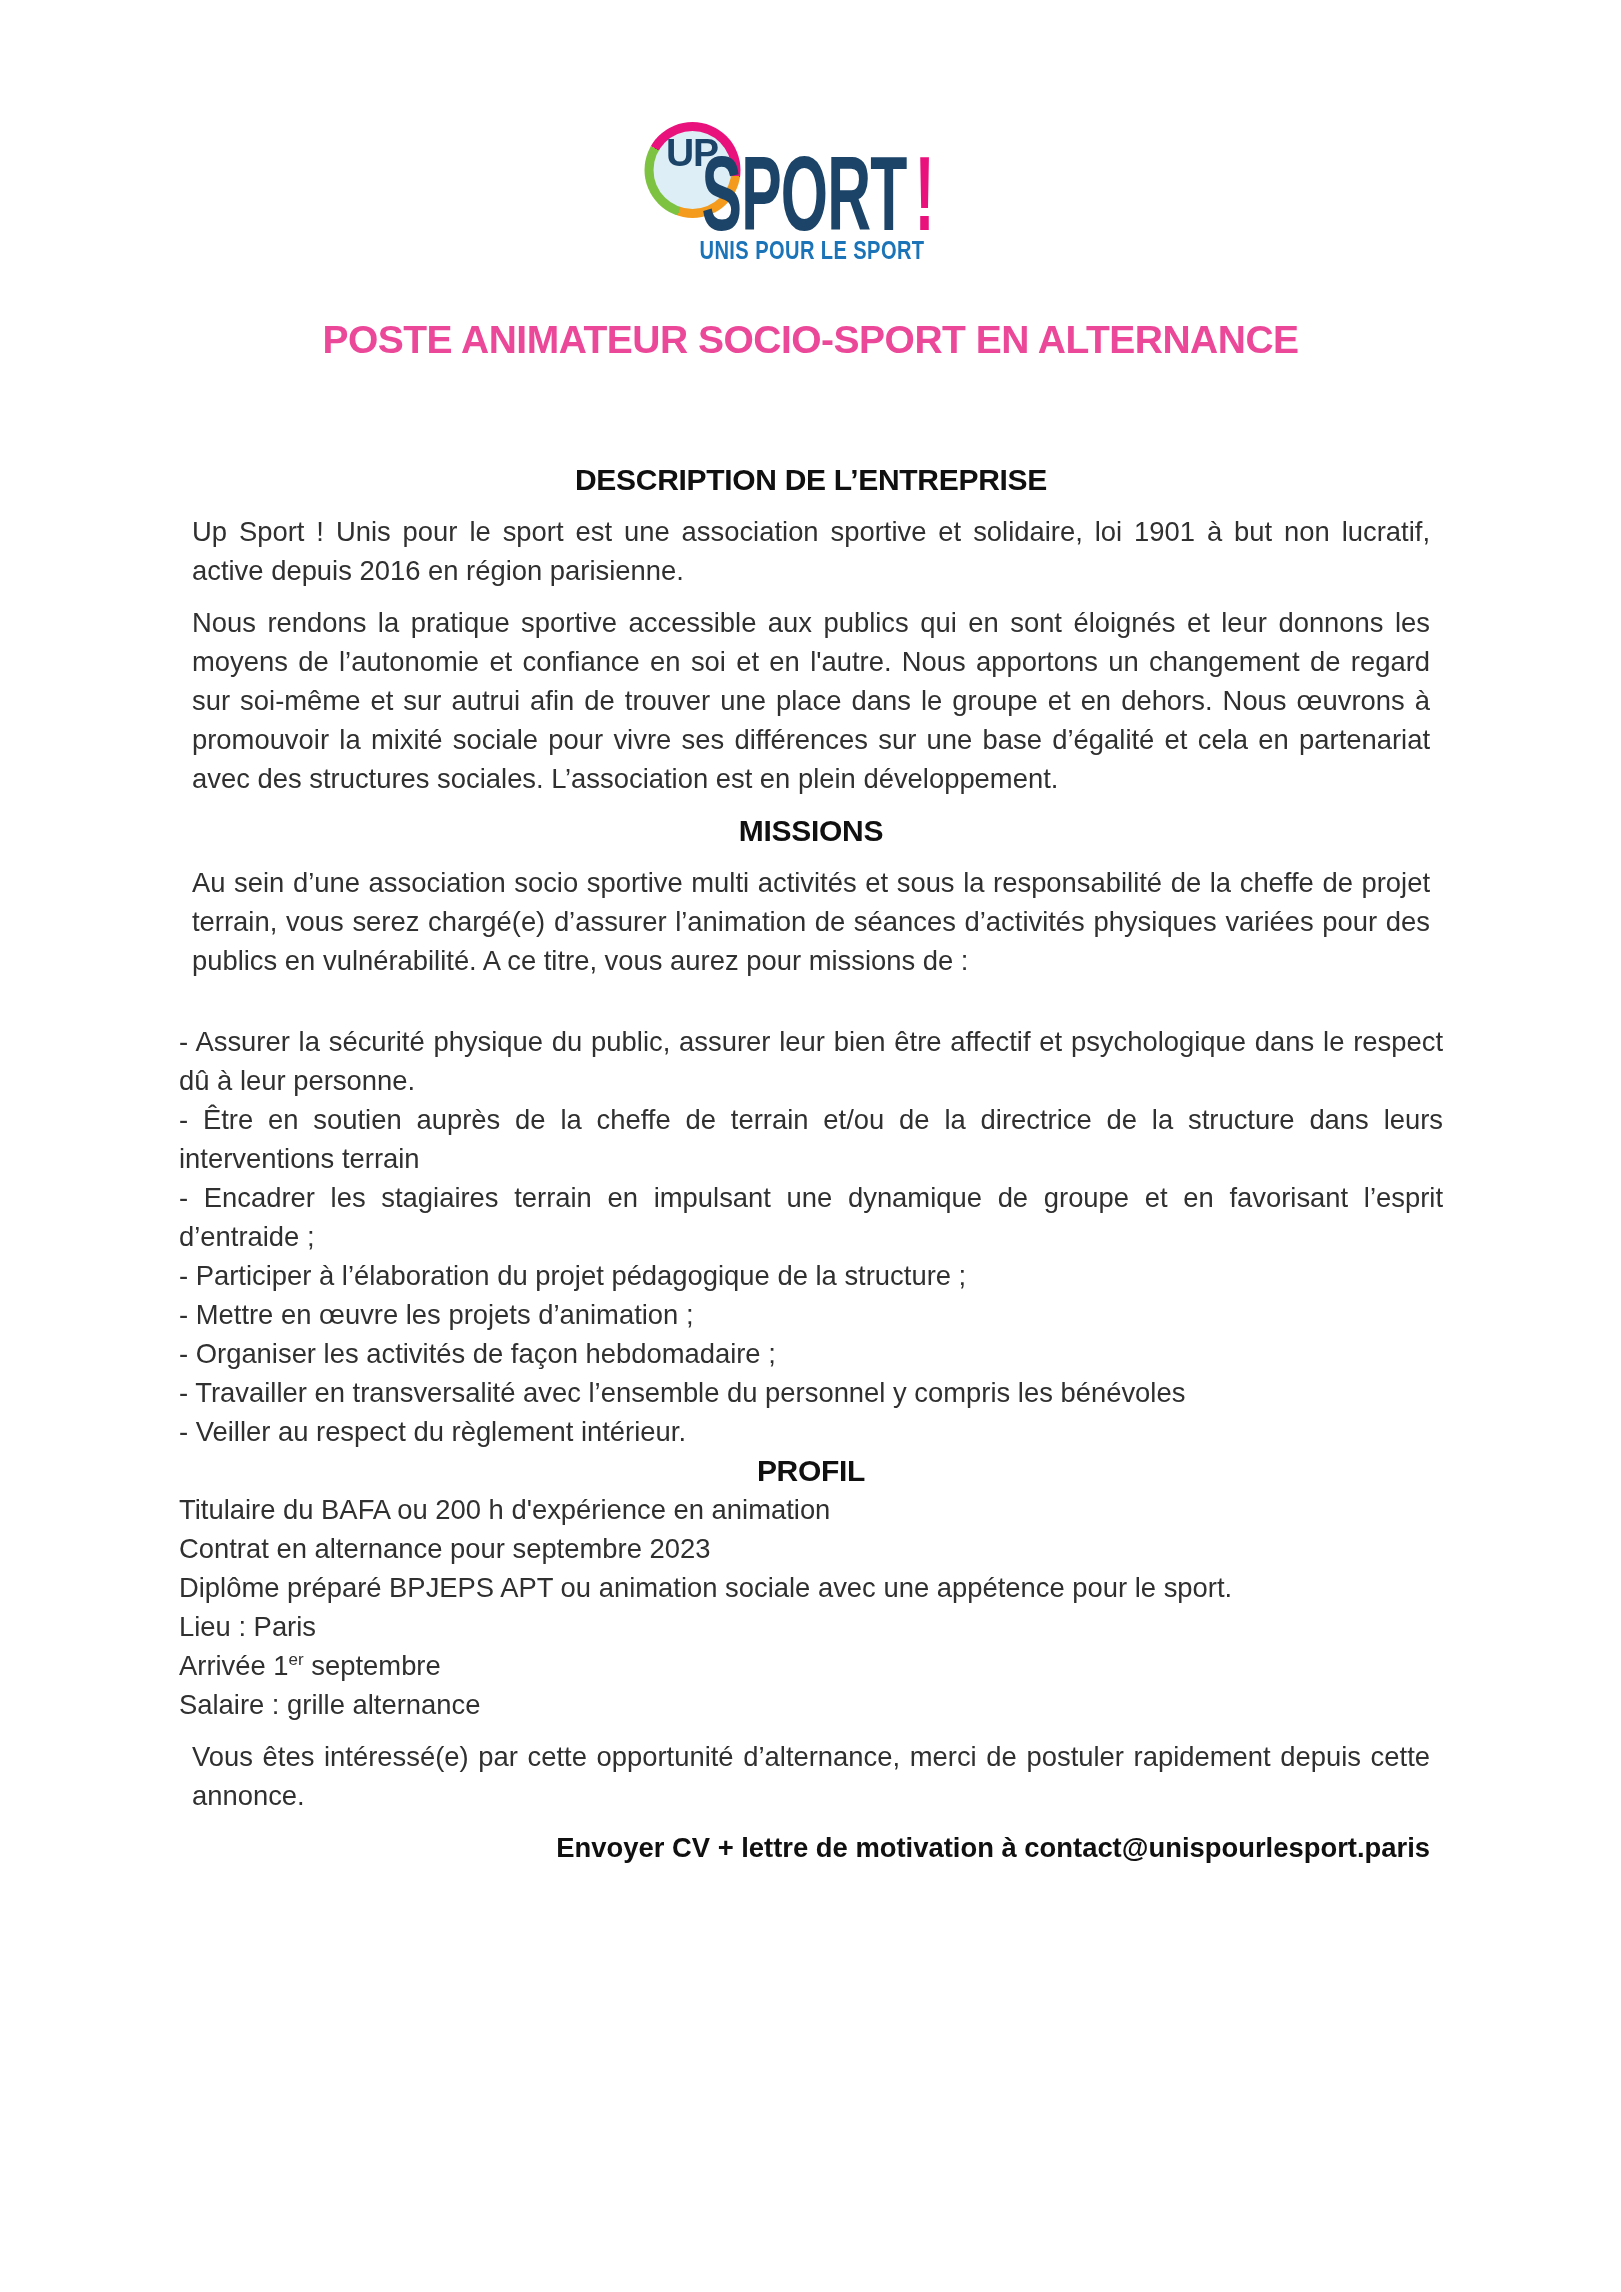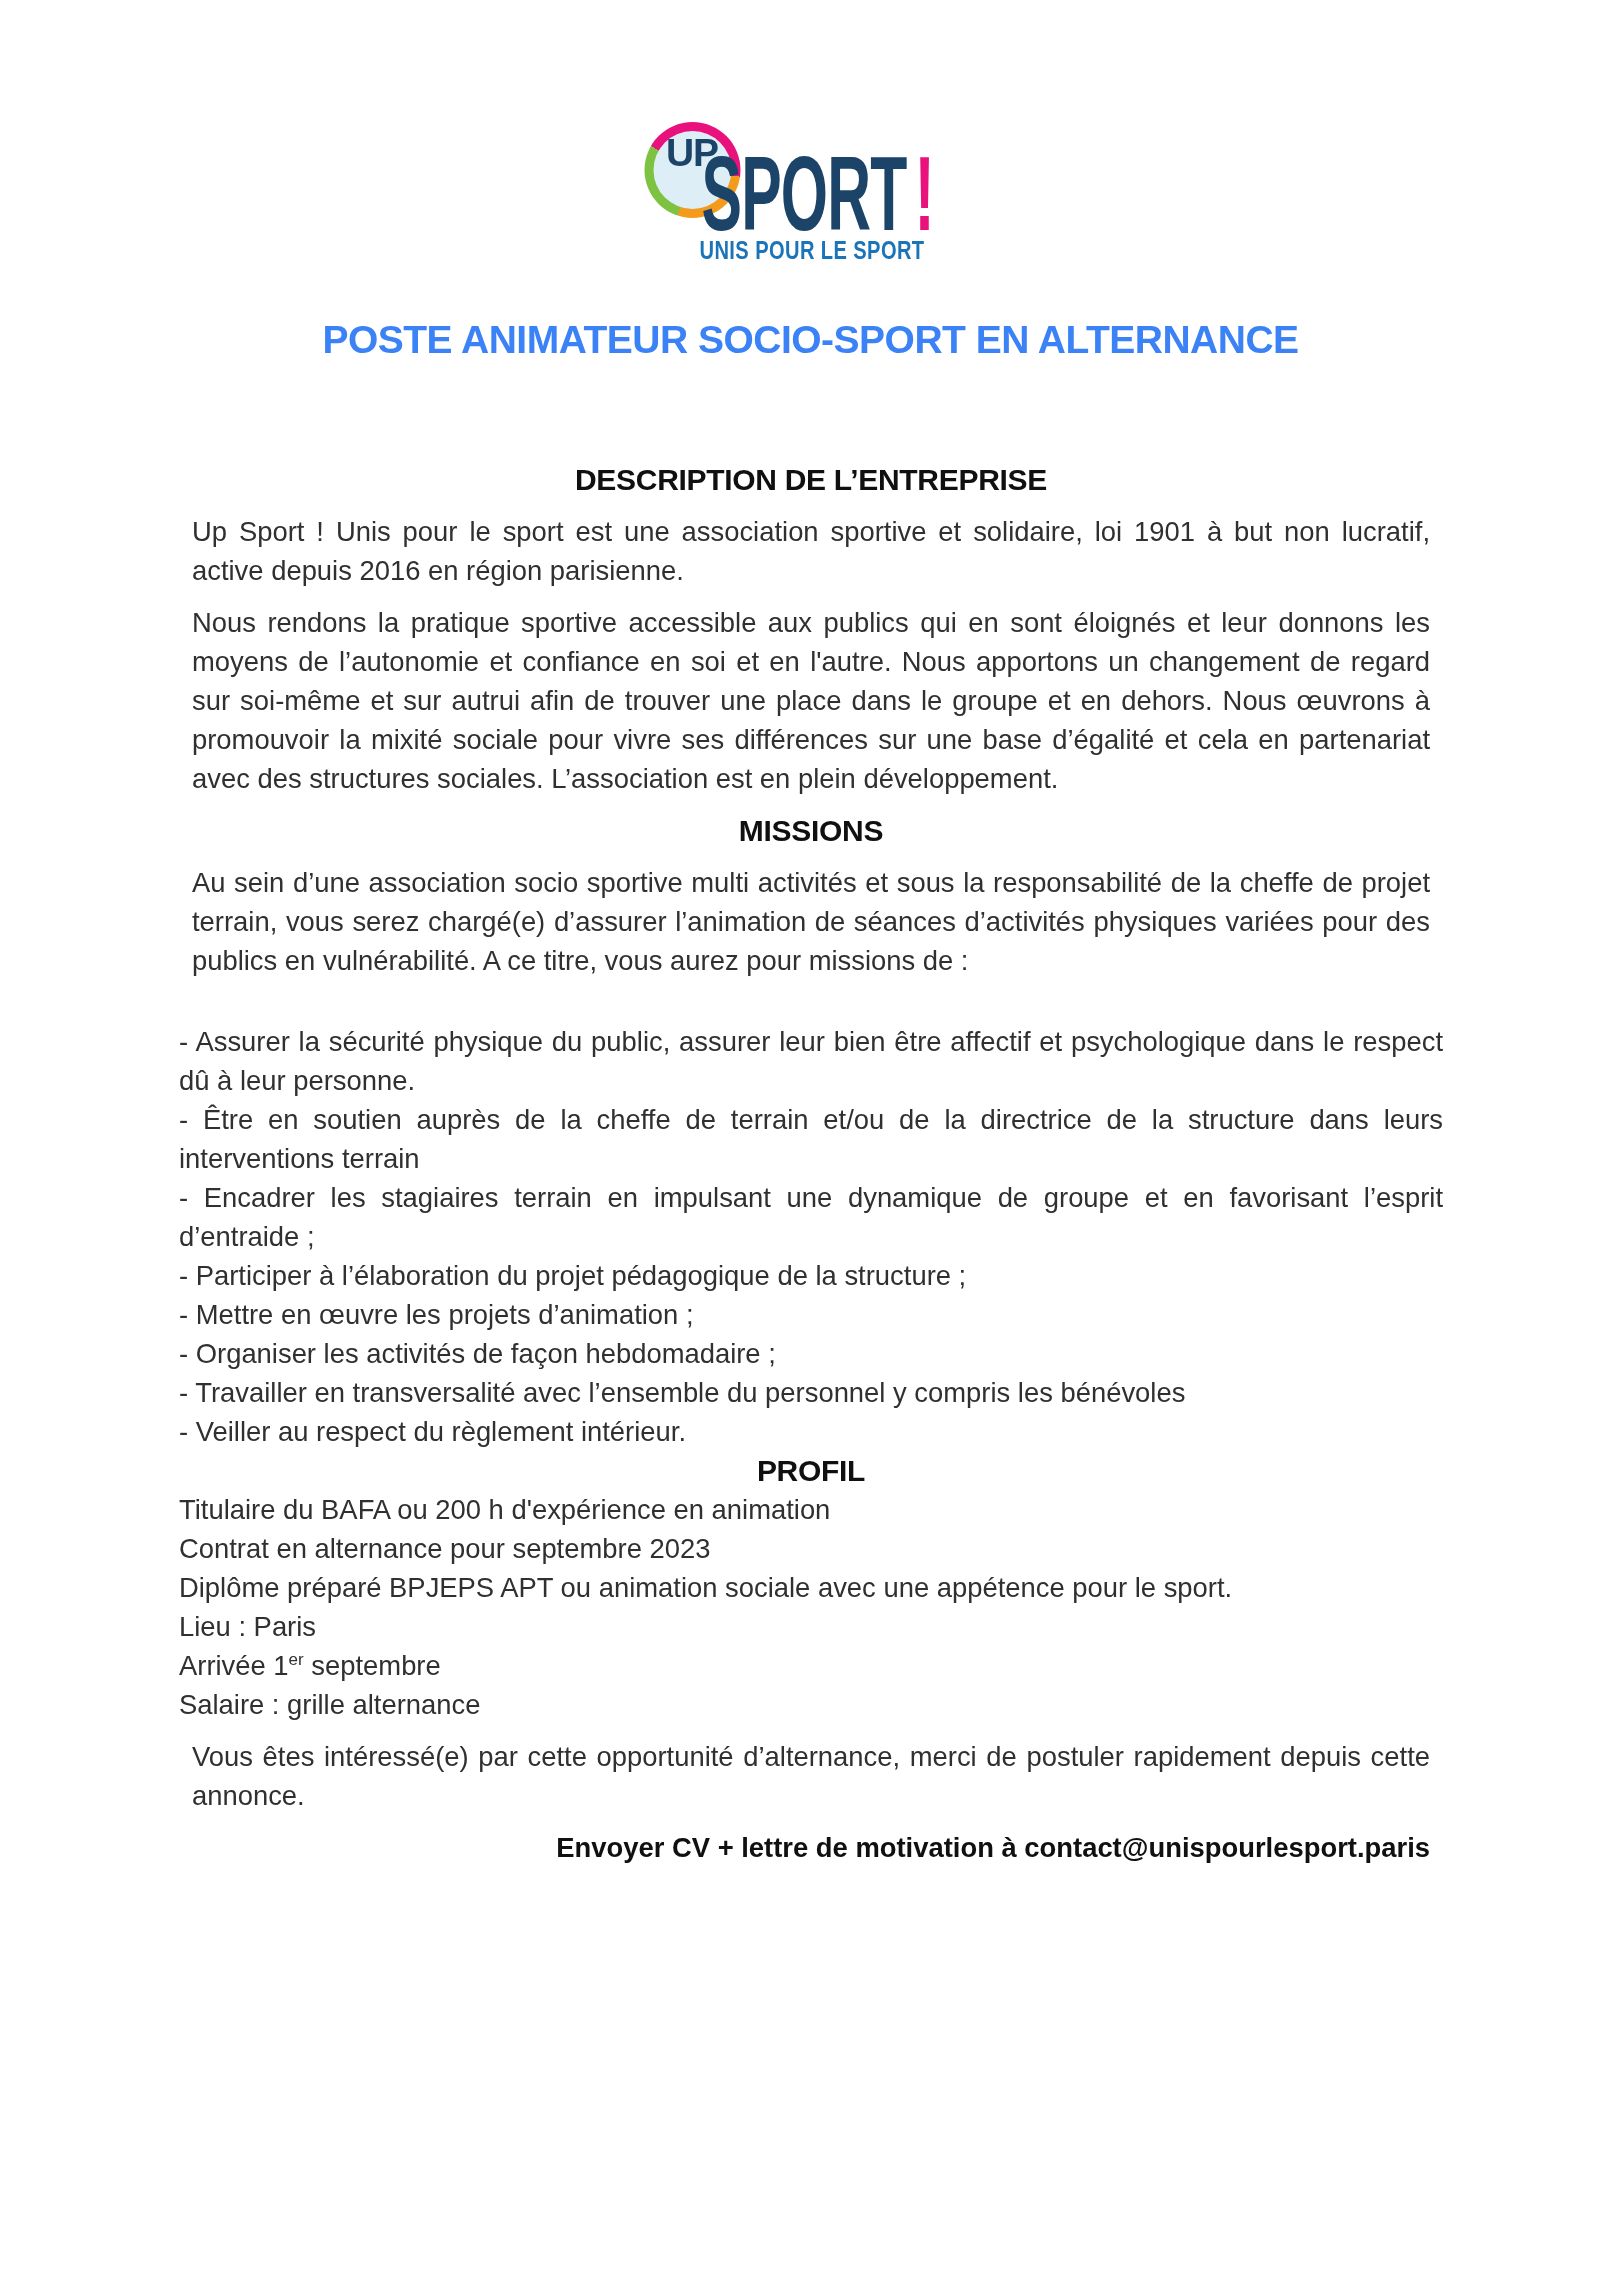--- a/index.html
+++ b/index.html
@@ -30,21 +30,21 @@
   .tagline {
     position:absolute; left:55px; top:120px; white-space:nowrap;
     font-size:24.5px; font-weight:bold; color:#1b73b8; letter-spacing:0.5px;
     transform:scale(0.82,1.05); transform-origin:0 0;
   }
 
   
   .title {
     position:absolute; top:318px; left:0; width:100%; margin:0;
     text-align:center; font-size:39px; line-height:43px; font-weight:bold;
-    color:#3b82f6; letter-spacing:-0.5px;
+    color:#ec4899; letter-spacing:-0.5px;
   }
 
   
   .content {
     position:absolute; left:179px; top:460px; width:1264px;
     font-size:27.4px; line-height:39px; color:#303030; text-align:justify;
   }
   .content h2 {
     font-size:30px; line-height:39px; font-weight:bold; color:#101010;
     margin:0; text-align:center; letter-spacing:-0.3px;

